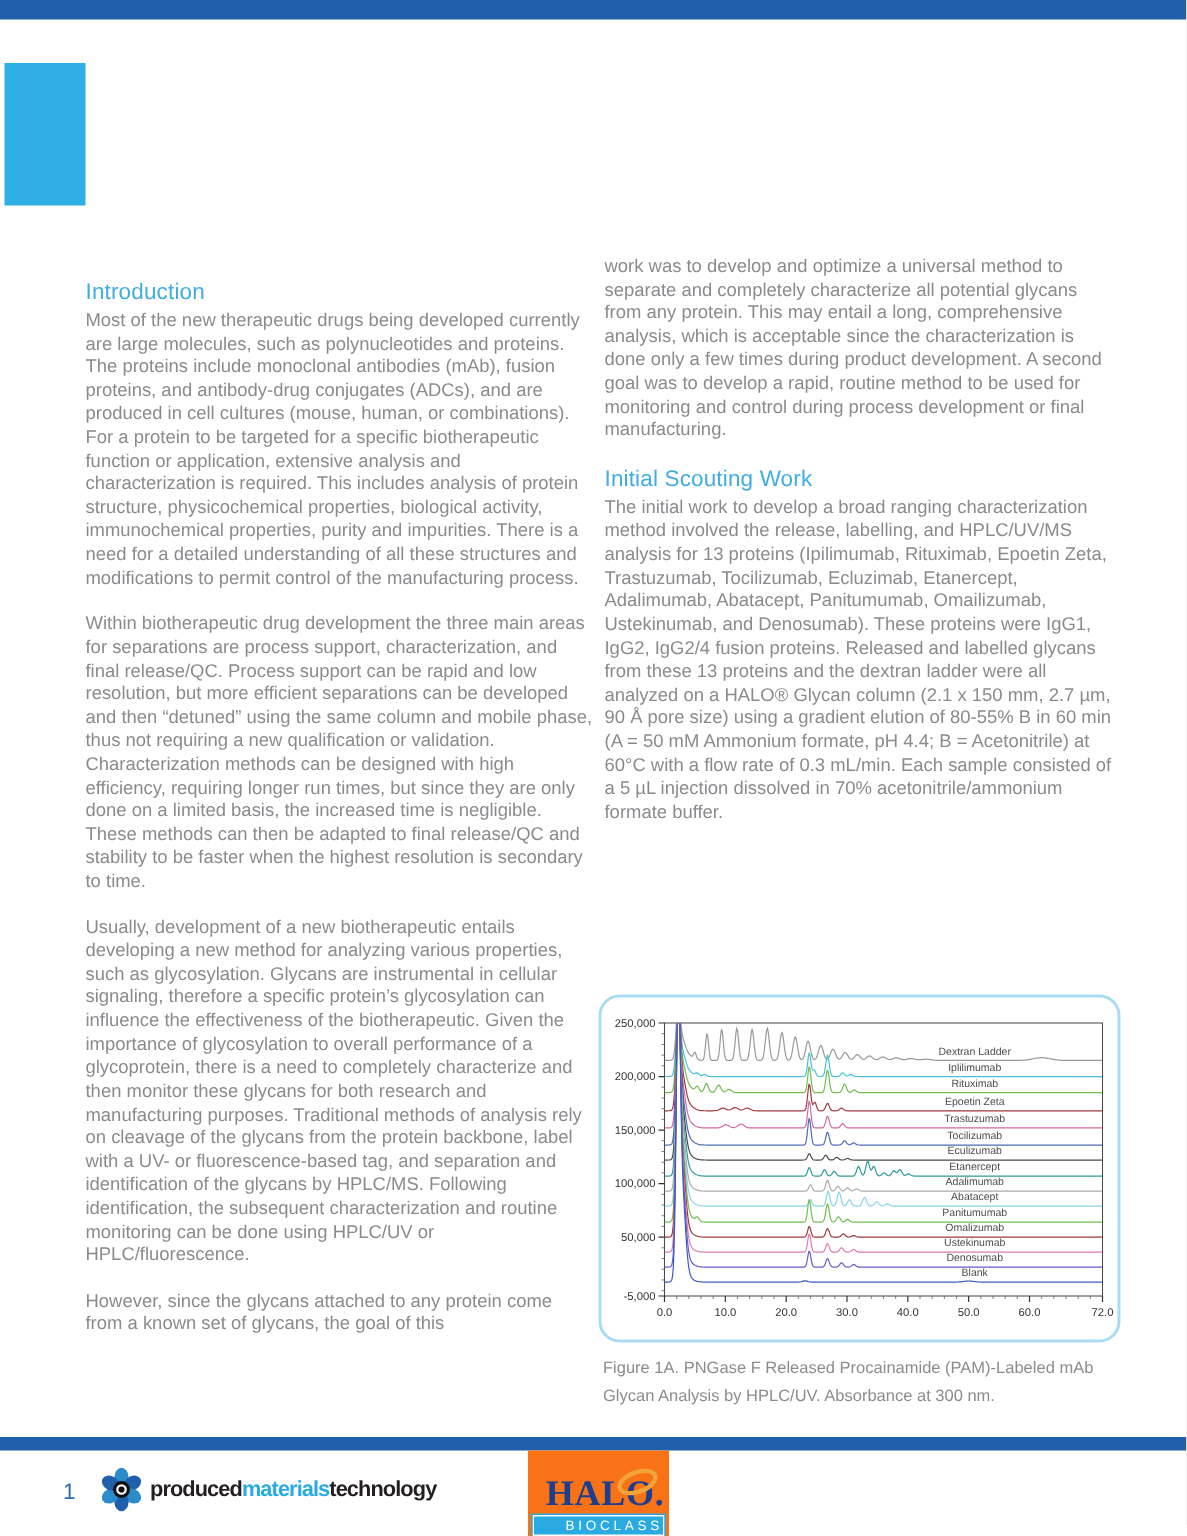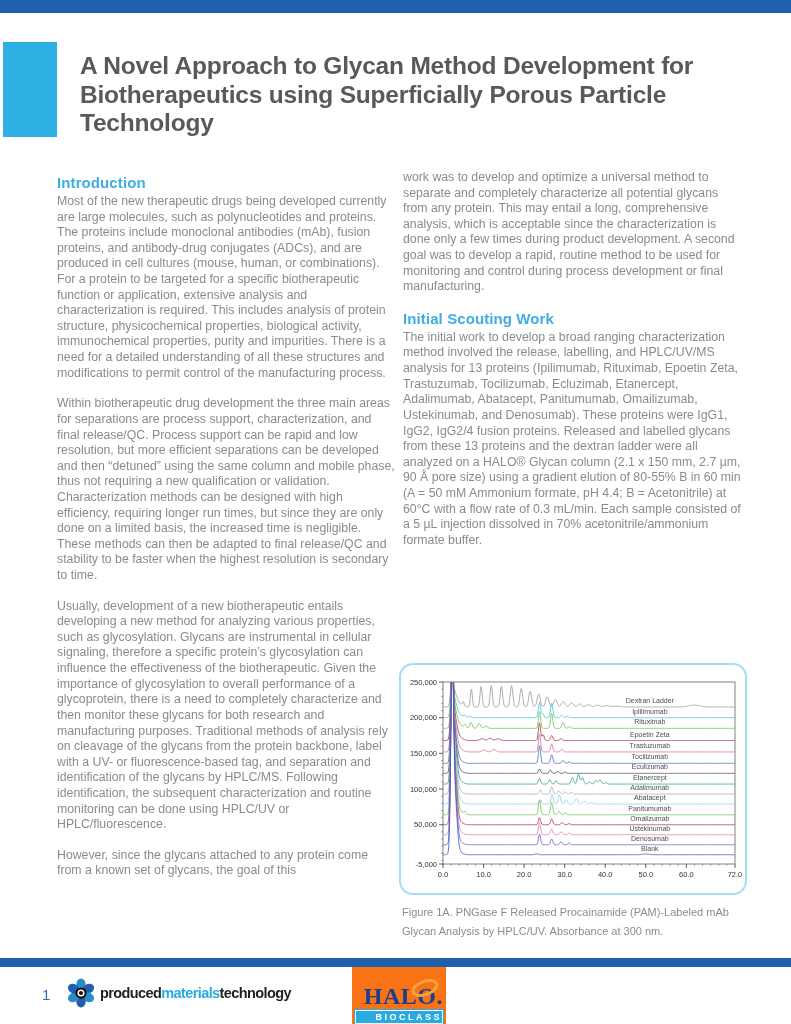--- a/index.html
+++ b/index.html
@@ -6,21 +6,21 @@
   .page{position:relative;width:791px;height:1024px;background:#ffffff;margin:0 auto;
         font-family:"Liberation Sans",sans-serif;overflow:hidden;}
   .top-bar{position:absolute;left:0;top:0;width:791px;height:13px;background:#1F5FAC;}
   .title-square{position:absolute;left:3px;top:42px;width:54px;height:95px;background:#2FB0E5;}
   .doc-title{position:absolute;left:80px;top:52px;width:630px;margin:0;
              font-size:24.5px;font-weight:bold;color:#58595B;line-height:1.17;letter-spacing:-0.2px;}
   .columns{position:absolute;left:57px;top:170px;width:688px;display:flex;gap:8px;}
   .col{box-sizing:border-box;}
   .col-left{width:338px;}
   .col-right{width:342px;}
-  h2.sect{margin:4px 0 3px 0;font-size:15px;font-weight:bold;color:#41ADE2;letter-spacing:0.1px;}
+  h2.sect{margin:16px 0 3px 0;font-size:15px;font-weight:normal;color:#41ADE2;letter-spacing:0.1px;}
   .col p{margin:0 0 15px 0;font-size:12.3px;line-height:1.27;color:#898B8E;}
   .col p:last-child{margin-bottom:0;}
   .chart-panel{position:absolute;left:399px;top:663px;width:348px;height:232px;box-sizing:border-box;
                border:2px solid #A9DCF2;border-radius:14px;background:#fff;padding:3px 2px;}
   .caption{position:absolute;left:402px;top:903px;width:345px;margin:0;
            font-size:11px;line-height:1.75;color:#8A8C8E;}
   
   .footer-bar{position:absolute;left:0;top:958px;width:791px;height:9px;background:#1F5FAC;}
   .footer-right{position:absolute;left:465px;top:958px;width:326px;height:62px;background:#1F5FAC;
                 display:flex;align-items:center;justify-content:center;}
@@ -31,29 +31,28 @@
   .amt-text .t1,.amt-text .t3{color:#231F20;}
   .amt-text .t2{color:#29ABE2;}
   .halo-logo{position:absolute;left:352px;top:967px;width:94px;background:#f97316;text-align:right;
              padding:17px 3px 3px 3px;box-sizing:border-box;}
   .halo-word-wrap{position:relative;display:inline-block;}
   .halo-word{font-family:"Liberation Serif",serif;font-weight:bold;font-size:24px;line-height:1.05;
              color:#1C3E8F;letter-spacing:0.5px;}
   .halo-ring{position:absolute;right:4px;top:-4px;width:22px;height:10px;border:3px solid #F2A33C;
              border-radius:50%;transform:rotate(-20deg);}
   .halo-band{margin-top:1px;background:#29ABE2;border:1px solid #fff;outline:1px solid #29ABE2;
-             color:#fff;font-size:9px;font-weight:bold;letter-spacing:2.5px;padding:1px 0;}
+             color:#fff;font-size:9px;font-weight:normal;letter-spacing:2.5px;padding:1px 0;}
 </style>
 </head>
 <body>
 
 <div class="page">
   <div class="top-bar"></div>
   <div class="title-square"></div>
-  <h1 class="doc-title">A Novel Approach to Glycan Method Development for Biotherapeutics using Superficially Porous Particle Technology</h1>
 
   <div class="columns">
     <div class="col col-left">
       <h2 class="sect">Introduction</h2>
       <p>Most of the new therapeutic drugs being developed currently are large molecules, such as polynucleotides and proteins.  The proteins include monoclonal antibodies (mAb), fusion proteins, and antibody-drug conjugates (ADCs), and are produced in cell cultures (mouse, human, or combinations).  For a protein to be targeted for a specific biotherapeutic function or application, extensive analysis and characterization is required.  This includes analysis of protein structure, physicochemical properties, biological activity, immunochemical properties, purity and impurities.  There is a need for a detailed understanding of all these structures and modifications to permit control of the manufacturing process.</p>
       <p>Within biotherapeutic drug development the three main areas for separations are process support, characterization, and final release/QC.  Process support can be rapid and low resolution, but more efficient separations can be developed and then “detuned” using the same column and mobile phase, thus not requiring a new qualification or validation.  Characterization methods can be designed with high efficiency, requiring longer run times, but since they are only done on a limited basis, the increased time is negligible.  These methods can then be adapted to final release/QC and stability to be faster when the highest resolution is secondary to time.</p>
       <p>Usually, development of a new biotherapeutic entails developing a new method for analyzing various properties, such as glycosylation.  Glycans are instrumental in cellular signaling, therefore a specific protein’s glycosylation can influence the effectiveness of the biotherapeutic.  Given the importance of glycosylation to overall performance of a glycoprotein, there is a need to completely characterize and then monitor these glycans for both research and manufacturing purposes.  Traditional methods of analysis rely on cleavage of the glycans from the protein backbone, label with a UV- or fluorescence-based tag, and separation and identification of the glycans by HPLC/MS.  Following identification, the subsequent characterization and routine monitoring can be done using HPLC/UV or HPLC/fluorescence.</p>
       <p>However, since the glycans attached to any protein come from a known set of glycans, the goal of this</p>
     </div>
     <div class="col col-right">

